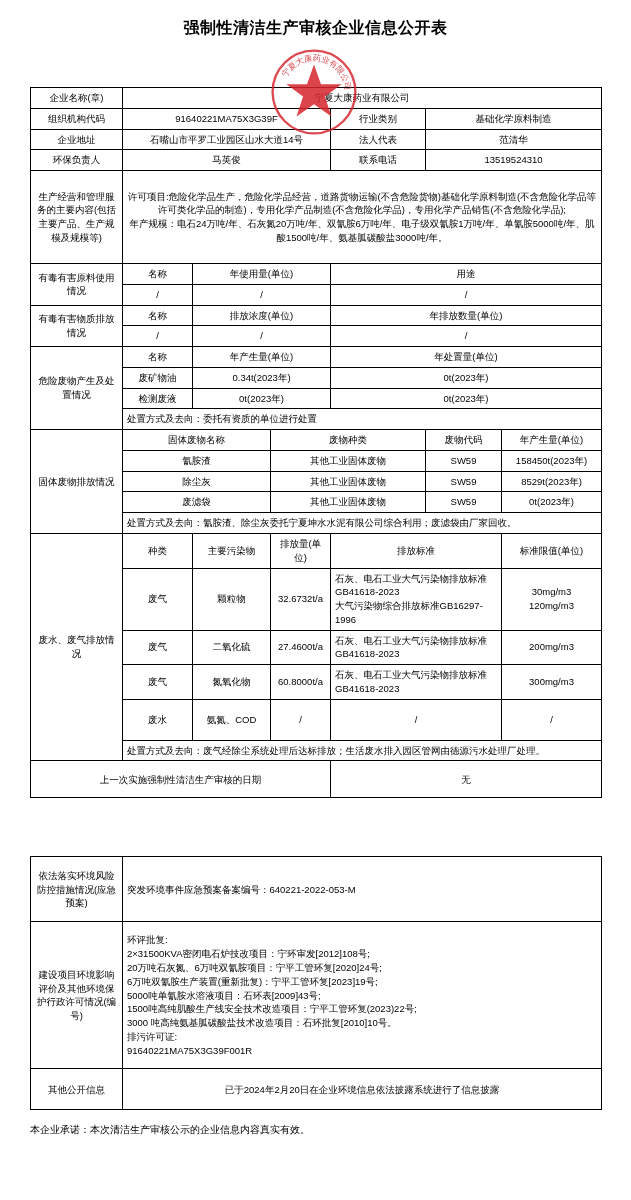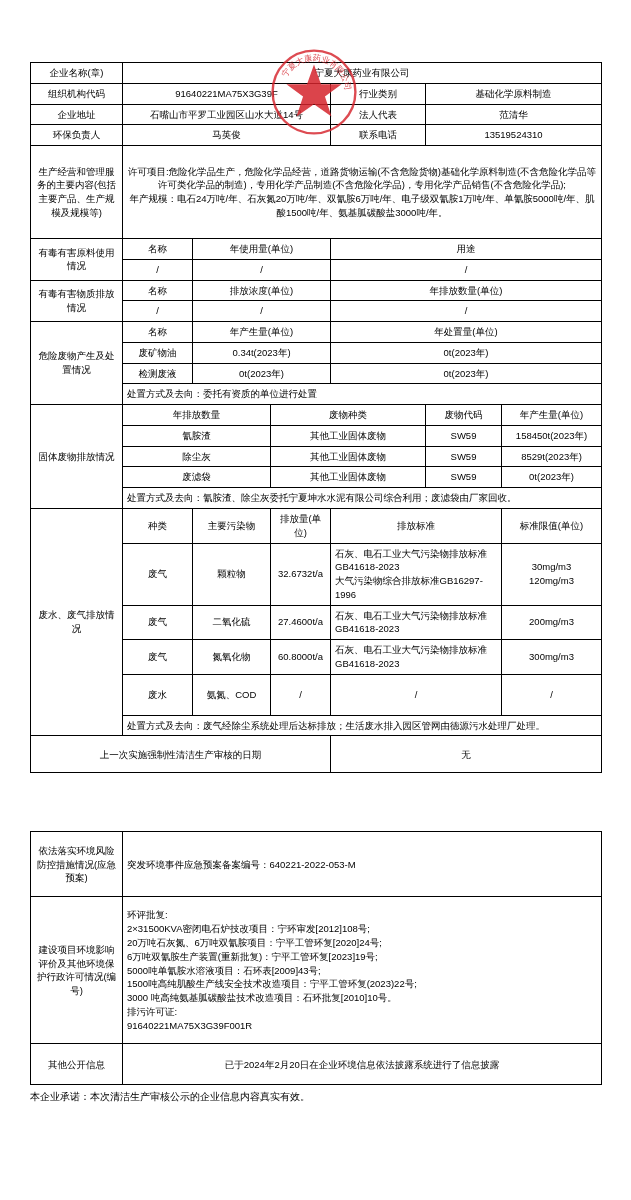--- a/index.html
+++ b/index.html
@@ -56,31 +56,32 @@
   .seal {
     position: absolute;
     left: 268px;
     top: 46px;
     width: 92px;
     height: 92px;
     pointer-events: none;
     z-index: 5;
   }
   .footnote {
-    margin-top: 4px;
+    margin-top: 12px;
     font-size: 10px;
     line-height: 1.6;
   }
   .nowrap-cell { white-space: pre-line; }
 </style>
 </head>
 <body>
 
 <div class="page">
 
+  <div class="doc-title">强制性清洁生产审核企业信息公开表</div>
 
   <svg class="seal" viewBox="0 0 100 100">
     <circle cx="50" cy="50" r="45" fill="none" stroke="#d5232c" stroke-width="2.6" opacity="0.82"></circle>
     <path d="M50 20 L57.6 41.5 L80 41.5 L61.9 54.8 L69.0 76.5 L50 63.2 L31.0 76.5 L38.1 54.8 L20 41.5 L42.4 41.5 Z" fill="#d5232c" opacity="0.85"></path>
     <g fill="#d5232c" opacity="0.8" font-family="Liberation Serif, serif" font-size="9">
       <text x="50" y="16" text-anchor="middle" transform="rotate(-55 50 50)">宁</text>
       <text x="50" y="16" text-anchor="middle" transform="rotate(-40 50 50)">夏</text>
       <text x="50" y="16" text-anchor="middle" transform="rotate(-25 50 50)">大</text>
       <text x="50" y="16" text-anchor="middle" transform="rotate(-10 50 50)">康</text>
       <text x="50" y="16" text-anchor="middle" transform="rotate(5 50 50)">药</text>
@@ -175,21 +176,21 @@
       <td>检测废液</td>
       <td colspan="2">0t(2023年)</td>
       <td colspan="3">0t(2023年)</td>
     </tr>
     <tr>
       <td class="left" colspan="6" style="text-align:left">处置方式及去向：委托有资质的单位进行处置</td>
     </tr>
 
     <tr>
       <td class="label" rowspan="5">固体废物排放情况</td>
-      <td colspan="2">年排放数量</td>
+      <td colspan="2">固体废物名称</td>
       <td colspan="2">废物种类</td>
       <td>废物代码</td>
       <td>年产生量(单位)</td>
     </tr>
     <tr>
       <td colspan="2">氰胺渣</td>
       <td colspan="2">其他工业固体废物</td>
       <td>SW59</td>
       <td>158450t(2023年)</td>
     </tr>

